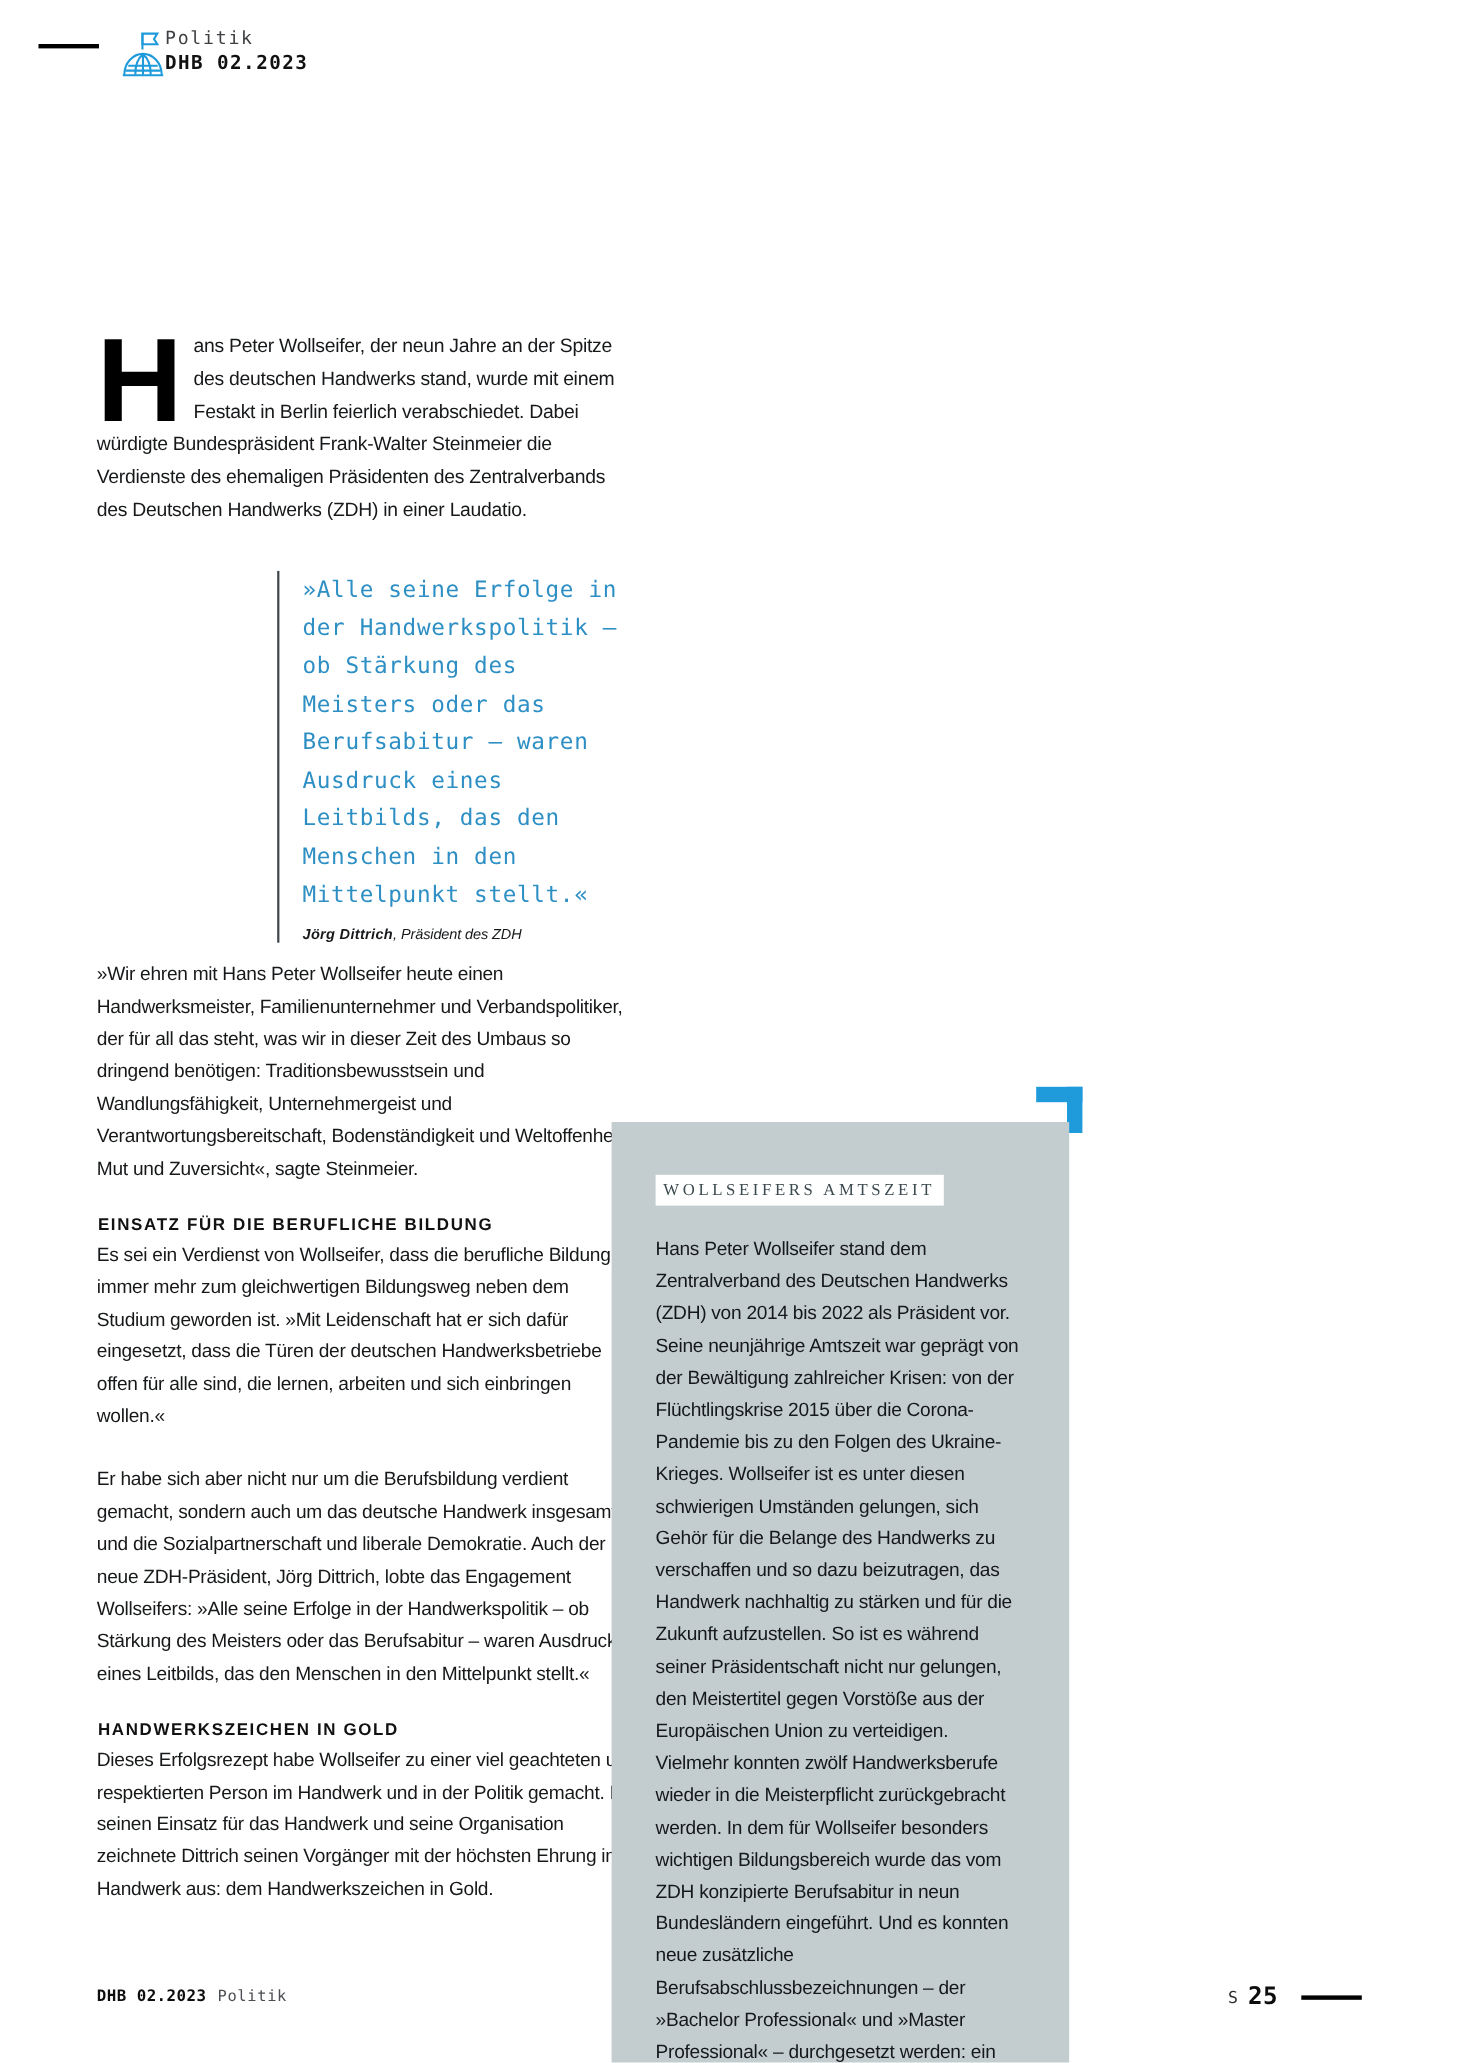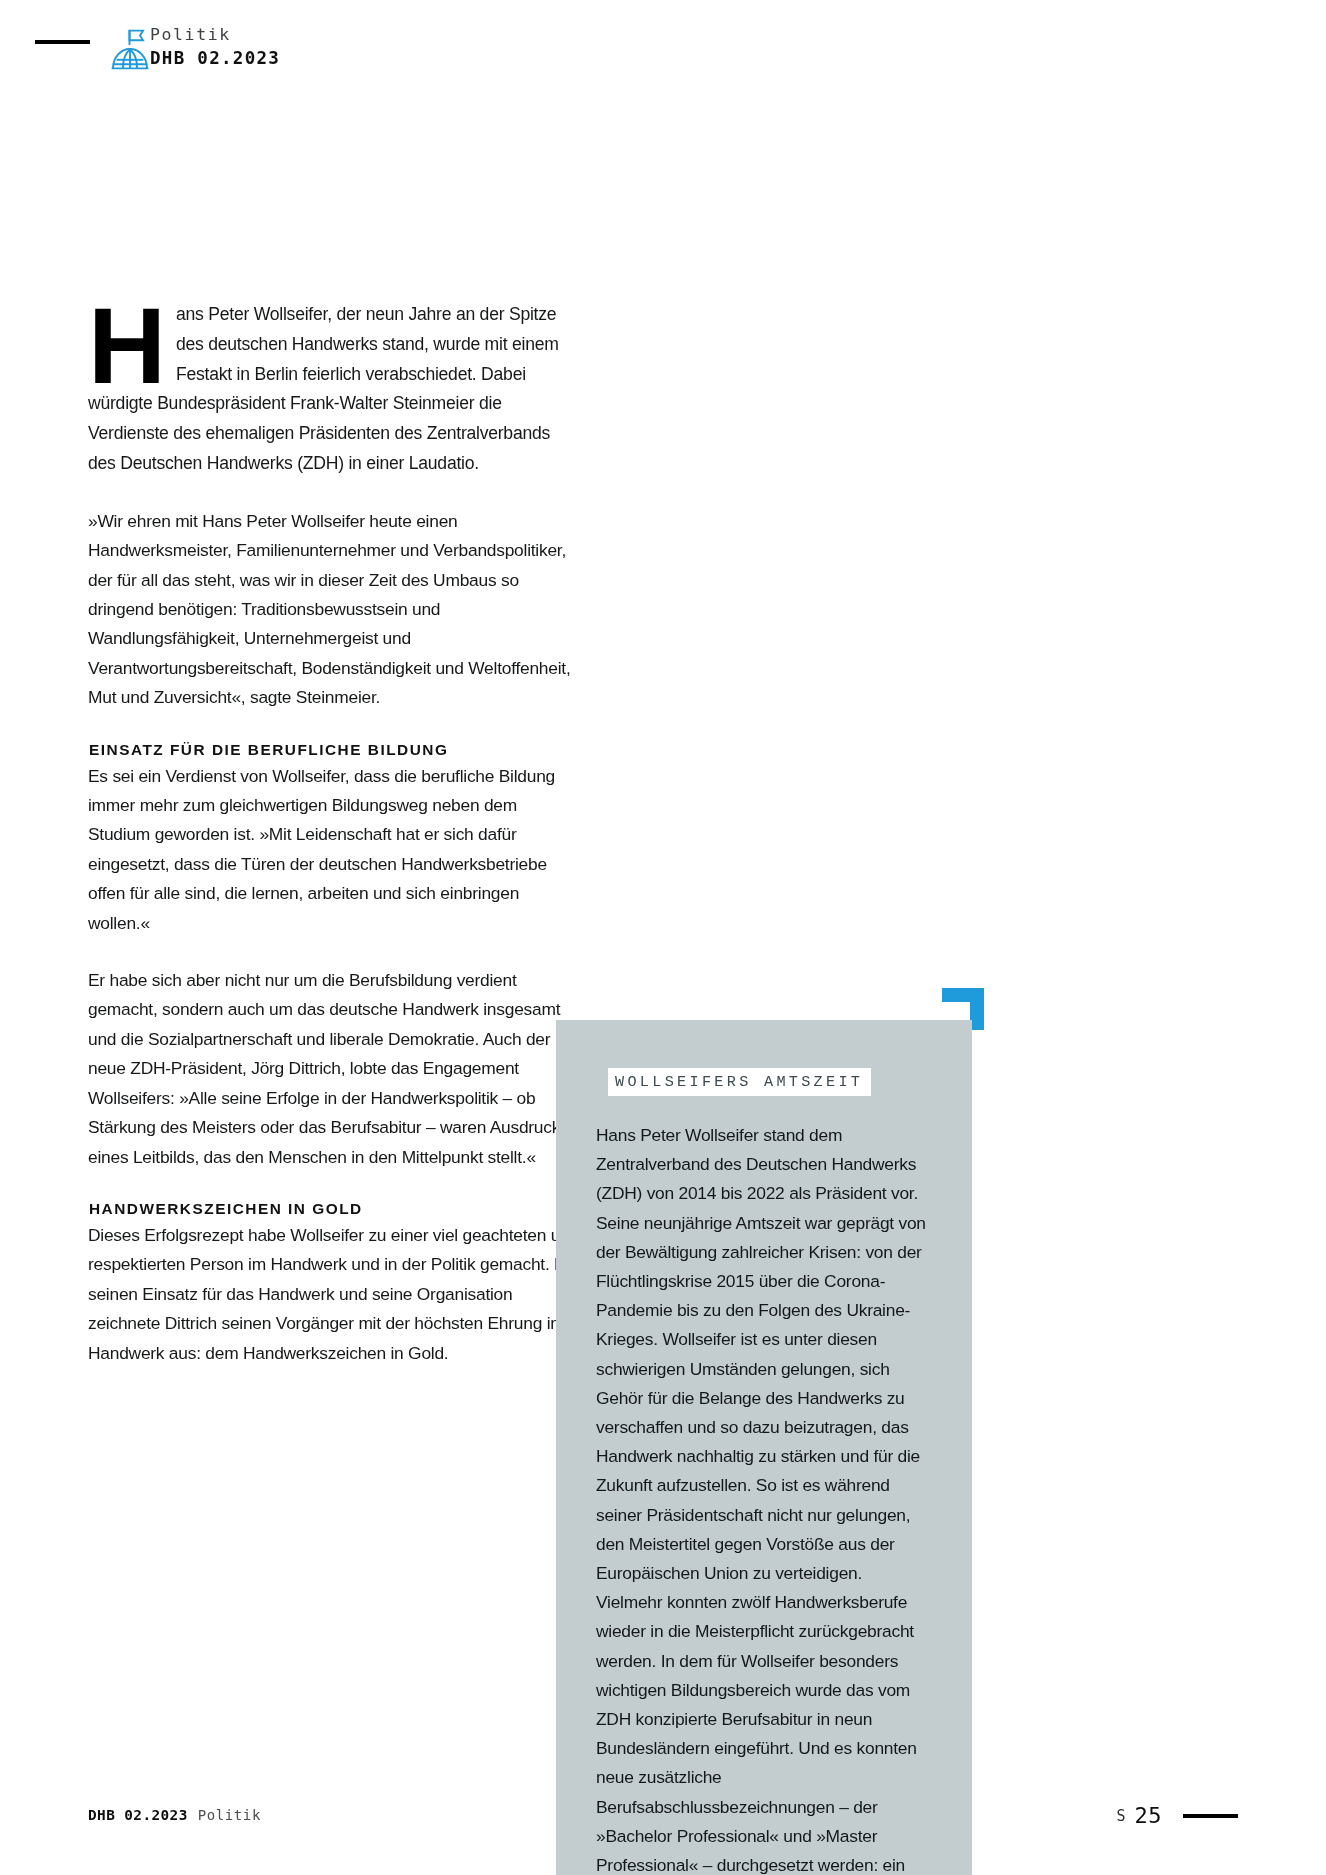--- a/index.html
+++ b/index.html
@@ -157,25 +157,25 @@
   .sidebar-corner .bar-v {
     position: absolute;
     right: 0; top: 0;
     width: 14px; height: 42px;
     background: #1f9ada;
   }
   .sidebar-title {
     display: inline-block;
     background: #ffffff;
     color: #3c4a4f;
-    font-family: Liberation Mono, monospace;
+    font-family: Liberation Serif, serif;
     font-size: 15.2px;
     letter-spacing: 3.3px;
     padding: 5px 8px 5px 7px;
-    margin: 0 0 25px 12px;
+    margin: 0 0 25px 0;
   }
   .sidebar-body {
     font-family: "Liberation Sans", sans-serif;
     font-size: 17.4px;
     line-height: 29.2px;
     color: #15181a;
     letter-spacing: -0.25px;
     margin: 0;
   }
 
@@ -217,21 +217,21 @@
     gap: 9px;
   }
   .footer-page-prefix {
     font-family: "DejaVu Sans Mono", monospace;
     font-size: 15px;
     color: #2b2d30;
   }
   .footer-page-num {
     font-family: "DejaVu Sans Mono", monospace;
     font-size: 22px;
-    font-weight: normal;
+    font-weight: bold;
     color: #0d0d0d;
     letter-spacing: 0.5px;
   }
   .footer-rule {
     width: 55px;
     height: 4px;
     background: #000000;
     margin-left: 12px;
   }
 </style>
@@ -266,20 +266,26 @@
     <div class="issue">DHB 02.2023</div>
   </div>
 </div>
 
 <div class="col-left">
 
   <p class="body-text lede">
     <span class="dropcap">H</span><span>ans Peter Wollseifer, der neun Jahre an der Spitze des deutschen Handwerks stand, wurde mit einem Festakt in Berlin feierlich verabschiedet. Dabei würdigte Bundespräsident Frank-Walter Steinmeier die Verdienste des ehemaligen Präsidenten des Zentralverbands des Deutschen Handwerks (ZDH) in einer Laudatio.</span>
   </p>
 
+  <div class="pullquote-wrap">
+    <p class="pullquote">»Alle seine Erfolge in der Handwerkspolitik – ob Stärkung des Meisters oder das Berufsabitur – waren Ausdruck eines Leitbilds, das den Menschen in den Mittelpunkt stellt.«</p>
+    <p class="pullquote-attrib">
+      <span class="who">Jörg Dittrich</span><span class="role">, Präsident des ZDH</span>
+    </p>
+  </div>
 
   <p class="body-text">»Wir ehren mit Hans Peter Wollseifer heute einen Handwerksmeister, Familienunternehmer und Verbandspolitiker, der für all das steht, was wir in dieser Zeit des Umbaus so dringend benötigen: Traditionsbewusstsein und Wandlungsfähigkeit, Unternehmergeist und Verantwortungsbereitschaft, Bodenständigkeit und Weltoffenheit, Mut und Zuversicht«, sagte Steinmeier.</p>
 
   <h2 class="subhead">EINSATZ FÜR DIE BERUFLICHE BILDUNG</h2>
   <p class="body-text">Es sei ein Verdienst von Wollseifer, dass die berufliche Bildung immer mehr zum gleichwertigen Bildungsweg neben dem Studium geworden ist. »Mit Leidenschaft hat er sich dafür eingesetzt, dass die Türen der deutschen Handwerksbetriebe offen für alle sind, die lernen, arbeiten und sich einbringen wollen.«</p>
   <p class="body-text">Er habe sich aber nicht nur um die Berufsbildung verdient gemacht, sondern auch um das deutsche Handwerk insgesamt und die Sozialpartnerschaft und liberale Demokratie. Auch der neue ZDH-Präsident, Jörg Dittrich, lobte das Engagement Wollseifers: »Alle seine Erfolge in der Handwerkspolitik – ob Stärkung des Meisters oder das Berufsabitur – waren Ausdruck eines Leitbilds, das den Menschen in den Mittelpunkt stellt.«</p>
 
   <h2 class="subhead">HANDWERKSZEICHEN IN GOLD</h2>
   <p class="body-text">Dieses Erfolgsrezept habe Wollseifer zu einer viel geachteten und respektierten Person im Handwerk und in der Politik gemacht. Für seinen Einsatz für das Handwerk und seine Organisation zeichnete Dittrich seinen Vorgänger mit der höchsten Ehrung im Handwerk aus: dem Handwerkszeichen in Gold.</p>
 </div>

